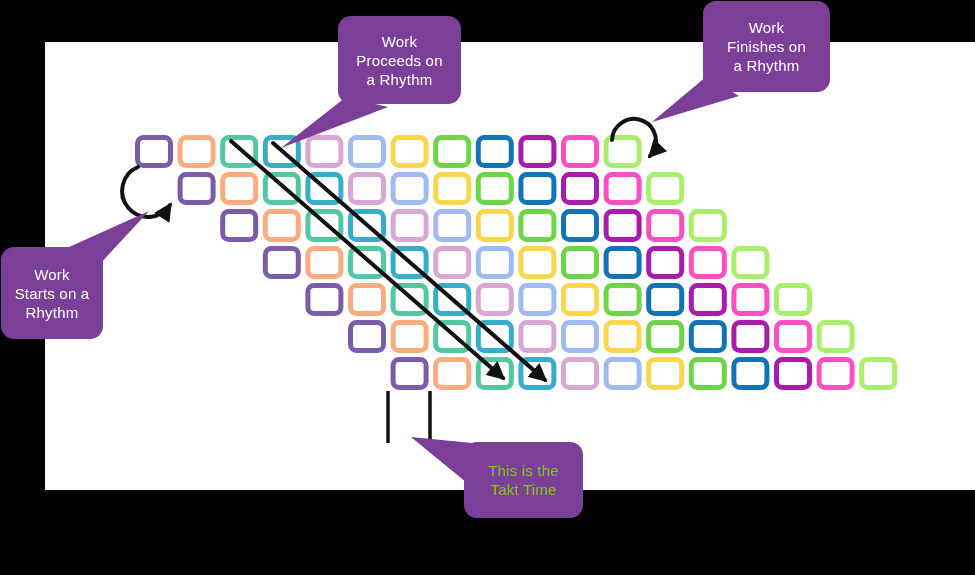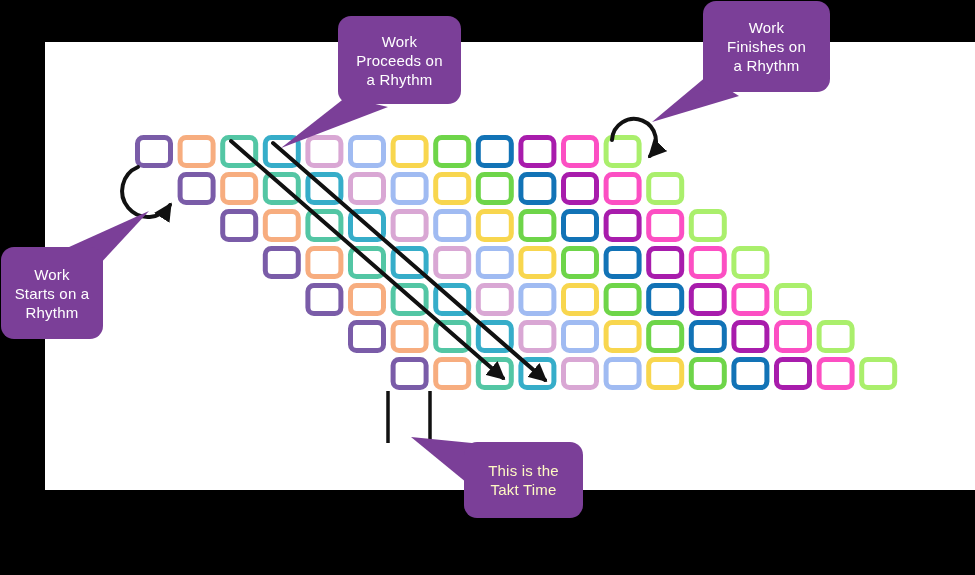--- a/index.html
+++ b/index.html
@@ -147,18 +147,18 @@
   <div class="callout" id="callout-proceeds" style="background: rgb(123, 63, 152); color: rgb(255, 255, 255);">
     <span>Work
 Proceeds on
 a Rhythm</span>
   </div>
   <div class="callout" id="callout-finishes" style="background: rgb(123, 63, 152); color: rgb(255, 255, 255);">
     <span>Work
 Finishes on
 a Rhythm</span>
   </div>
-  <div class="callout" id="callout-takt" style="background: rgb(123, 63, 152); color: #fef9c3;">
+  <div class="callout" id="callout-takt" style="background: rgb(123, 63, 152); color: #84cc16;">
     <span>This is the
 Takt Time</span>
   </div>
 
 </div>
 
 </body></html>

